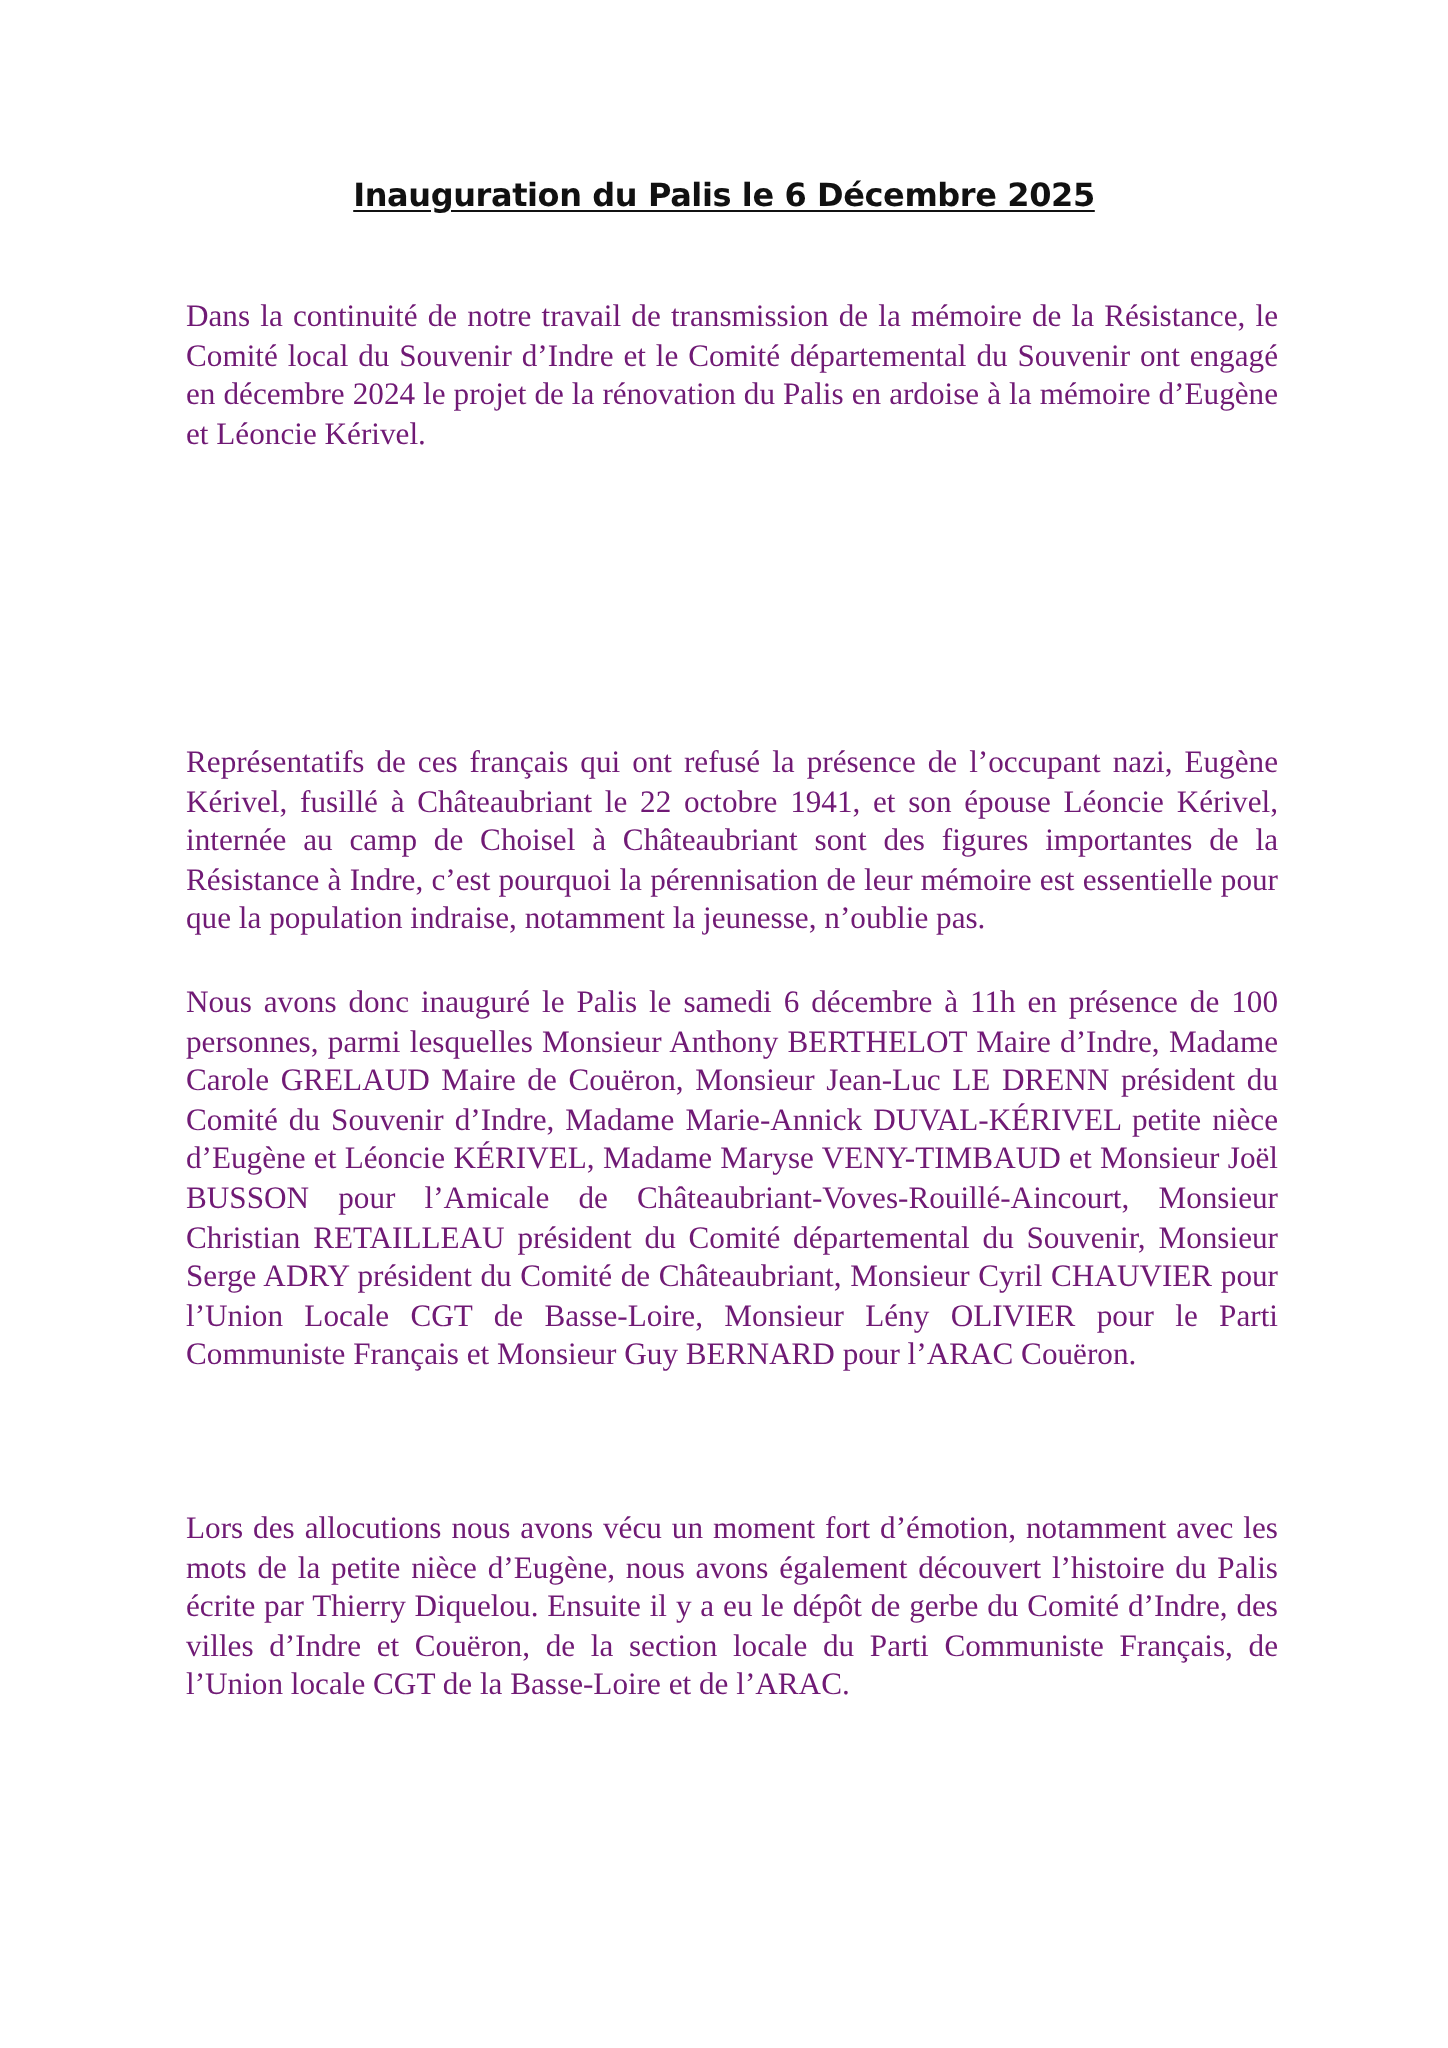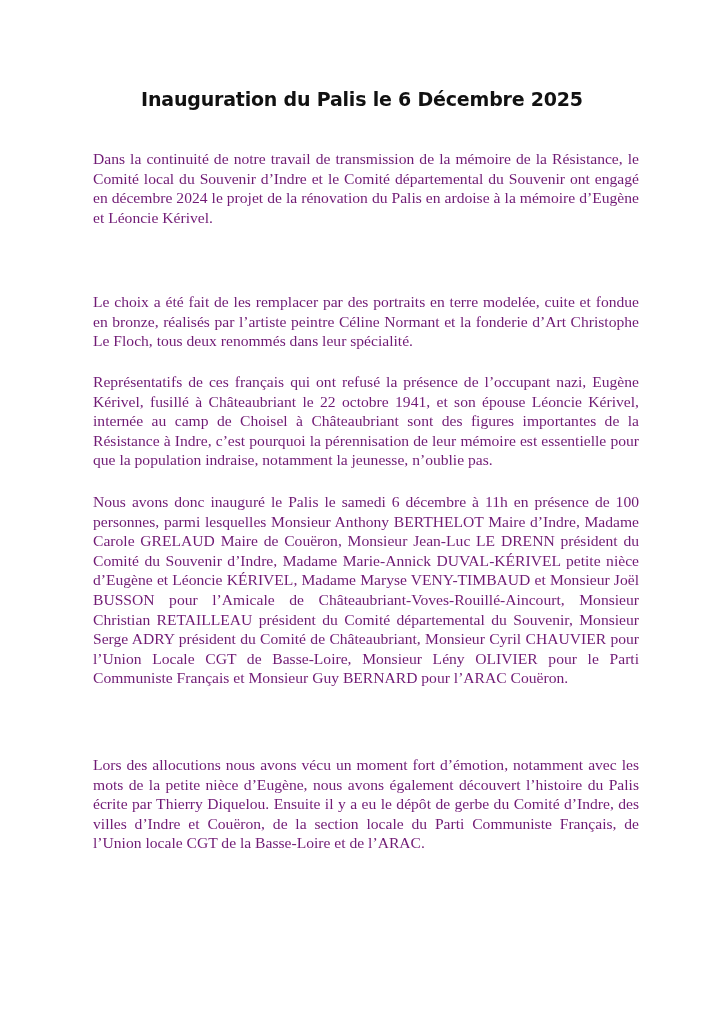--- a/index.html
+++ b/index.html
@@ -1,21 +1,21 @@
 <!DOCTYPE html>
 <html><head>
   <meta charset="utf-8">
   <style>
     html, body { margin: 0; padding: 0; background: #ffffff; }
     body { width: 724px; height: 1024px; position: relative; overflow: hidden; }
     .page { position: absolute; left: 0; top: 0; width: 724px; height: 1024px; background: #fff; color: #111; }
     .title {
       position: absolute; left: 0; right: 0; top: 88px; text-align: center;
-      font-family: "DejaVu Sans", sans-serif; font-weight: bold; font-size: 19px;
-      text-underline-offset: 2px; letter-spacing: -0.2px; color: #111;
+      font-family: "DejaVu Sans", sans-serif; font-weight: bold; font-size: 16px;
+      text-decoration: underline; text-underline-offset: 2px; letter-spacing: -0.2px; color: #111;
     }
     .body {
       position: absolute; left: 93px; width: 546px;
       font-family: "Liberation Serif", serif; font-size: 15.6px; line-height: 19.6px;
       text-align: justify; color: #701a75;
     }
     .body p { margin: 0; }
     #p1 { top: 149px; }
     #p2 { top: 240px; }
     #p3 { top: 292px; }
@@ -26,23 +26,20 @@
   </style>
 </head>
 <body>
 
 <div class="page">
   <div class="title">Inauguration du Palis le 6 Décembre 2025</div>
 
   <div class="body" id="p1">
     <p>Dans la continuité de notre travail de transmission de la mémoire de la Résistance, le Comité local du Souvenir d’Indre et le Comité départemental du Souvenir ont engagé en décembre 2024 le projet de la rénovation du Palis en ardoise à la mémoire d’Eugène et Léoncie Kérivel.</p>
   </div>
-  <div class="body" id="p3">
-    <p>Le choix a été fait de les remplacer par des portraits en terre modelée, cuite et fondue en bronze, réalisés par l’artiste peintre Céline Normant et la fonderie d’Art Christophe Le Floch, tous deux renommés dans leur spécialité.</p>
-  </div>
   <div class="body" id="p4">
     <p>Représentatifs de ces français qui ont refusé la présence de l’occupant nazi, Eugène Kérivel, fusillé à Châteaubriant le 22 octobre 1941, et son épouse Léoncie Kérivel, internée au camp de Choisel à Châteaubriant sont des figures importantes de la Résistance à Indre, c’est pourquoi la pérennisation de leur mémoire est essentielle pour que la population indraise, notamment la jeunesse, n’oublie pas.</p>
   </div>
   <div class="body" id="p5">
     <p>Nous avons donc inauguré le Palis le samedi 6 décembre à 11h en présence de 100 personnes, parmi lesquelles Monsieur Anthony BERTHELOT Maire d’Indre, Madame Carole GRELAUD Maire de Couëron, Monsieur Jean-Luc LE DRENN président du Comité du Souvenir d’Indre, Madame Marie-Annick DUVAL-KÉRIVEL petite nièce d’Eugène et Léoncie KÉRIVEL, Madame Maryse VENY-TIMBAUD et Monsieur Joël BUSSON pour l’Amicale de Châteaubriant-Voves-Rouillé-Aincourt, Monsieur Christian RETAILLEAU président du Comité départemental du Souvenir, Monsieur Serge ADRY président du Comité de Châteaubriant, Monsieur Cyril CHAUVIER pour l’Union Locale CGT de Basse-Loire, Monsieur Lény OLIVIER pour le Parti Communiste Français et Monsieur Guy BERNARD pour l’ARAC Couëron.</p>
   </div>
   <div class="body" id="p6">
     <p>Lors des allocutions nous avons vécu un moment fort d’émotion, notamment avec les mots de la petite nièce d’Eugène, nous avons également découvert l’histoire du Palis écrite par Thierry Diquelou. Ensuite il y a eu le dépôt de gerbe du Comité d’Indre, des villes d’Indre et Couëron, de la section locale du Parti Communiste Français, de l’Union locale CGT de la Basse-Loire et de l’ARAC.</p>
   </div>
 </div>

